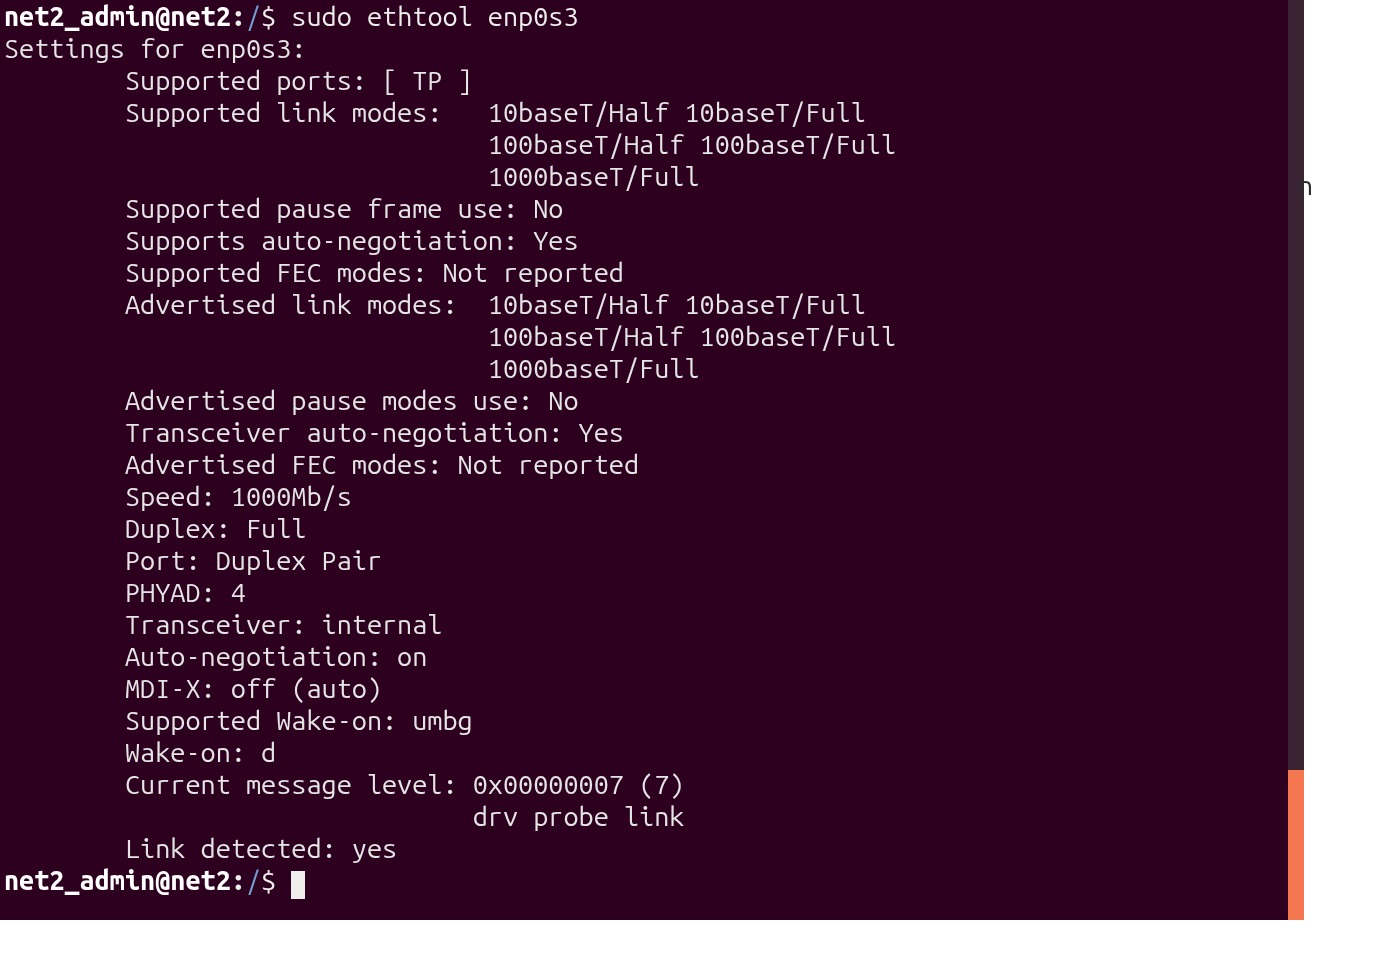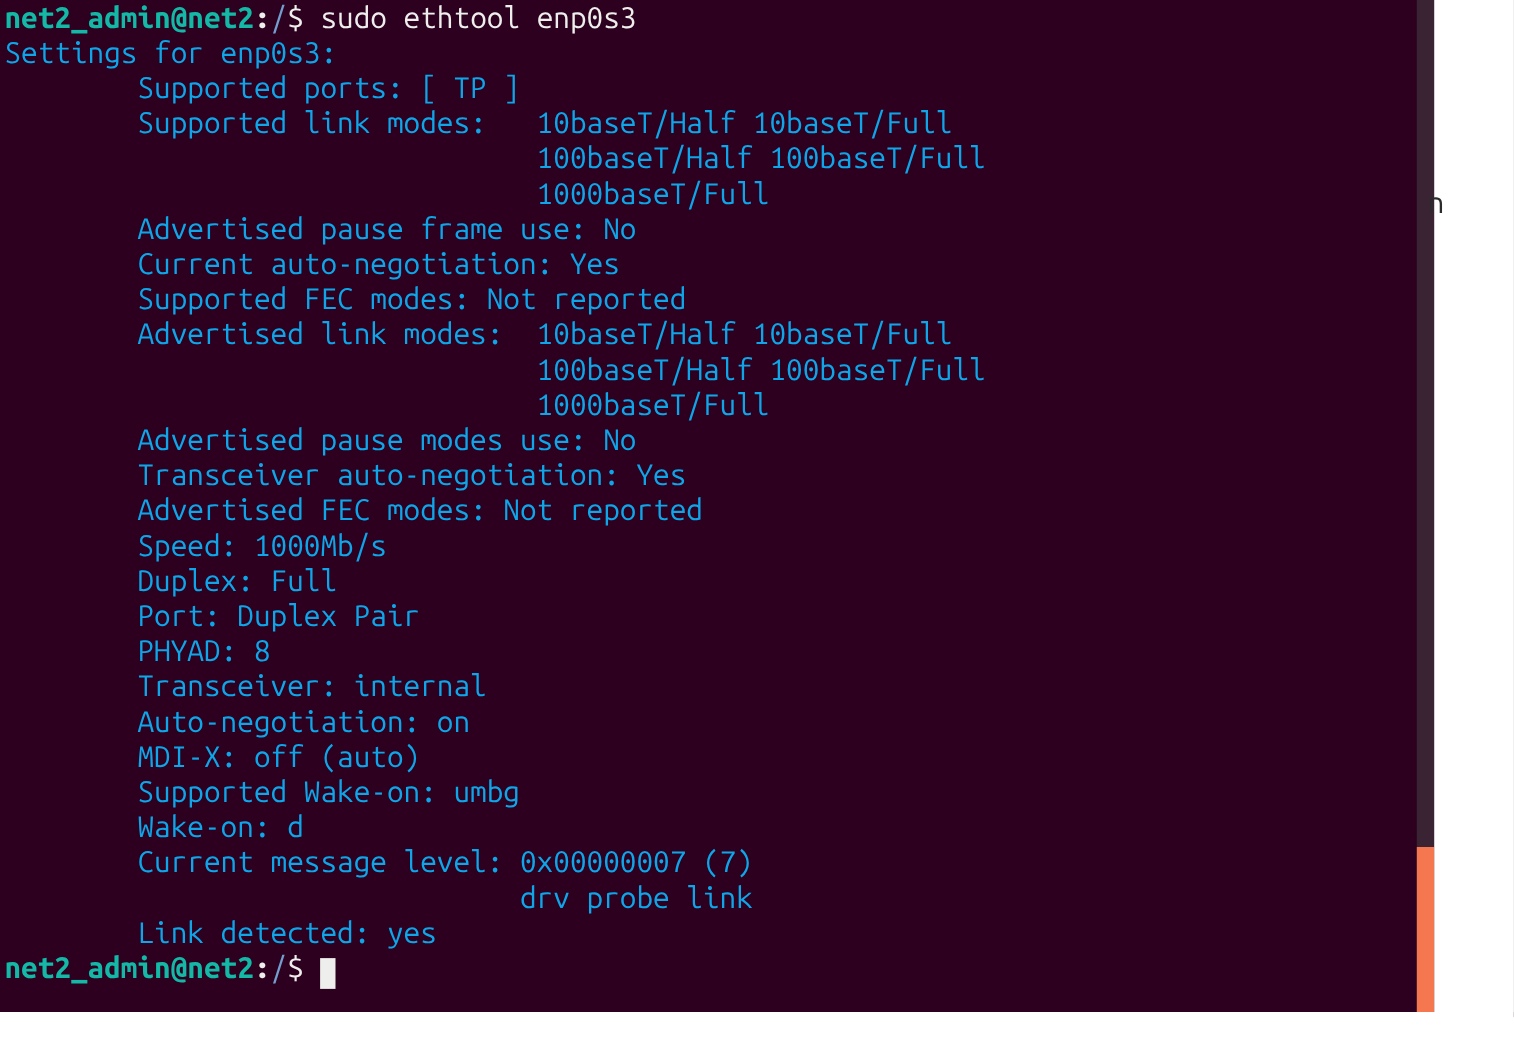--- a/index.html
+++ b/index.html
@@ -18,26 +18,26 @@
     color: #eeeeec;
     font-size: 27px;
     line-height: 32px;
     padding: 0;
     overflow: hidden;
   }
   .terminal-inner {
     padding: 0 4px 0 4px;
     white-space: pre;
   }
-  .user-host { color: #14b8a6; font-weight: bold; margin-top: 16px; }
+  .user-host { color: #ffffff; font-weight: bold; margin-top: 16px; }
   .path-colon { color: #eeeeec; font-weight: bold; }
   .path { color: #729fcf; }
   .prompt-dollar { color: #eeeeec; }
   .cmd { color: #eeeeec; }
-  .out { color: #0ea5e9; }
+  .out { color: #e5e5e5; }
   .cursor {
     display: inline-block;
     width: 14px;
     height: 28px;
     background: #eeeeec;
     vertical-align: text-bottom;
     margin-bottom: -4px;
   }
   .scrollbar-track {
     position: absolute;
@@ -75,33 +75,33 @@
 </head>
 <body>
 
 <div class="terminal-wrap">
   <div class="terminal-inner"><span class="user-host">net2_admin@net2</span><span class="path-colon">:</span><span class="path">/</span><span class="prompt-dollar">$ </span><span class="cmd">sudo ethtool enp0s3</span>
 <span class="out">Settings for enp0s3:</span>
 <span class="out">        Supported ports: [ TP ]</span>
 <span class="out">        Supported link modes:   10baseT/Half 10baseT/Full</span>
 <span class="out">                                100baseT/Half 100baseT/Full</span>
 <span class="out">                                1000baseT/Full</span>
-<span class="out">        Advertised pause frame use: No</span>
-<span class="out">        Current auto-negotiation: Yes</span>
+<span class="out">        Supported pause frame use: No</span>
+<span class="out">        Supports auto-negotiation: Yes</span>
 <span class="out">        Supported FEC modes: Not reported</span>
 <span class="out">        Advertised link modes:  10baseT/Half 10baseT/Full</span>
 <span class="out">                                100baseT/Half 100baseT/Full</span>
 <span class="out">                                1000baseT/Full</span>
 <span class="out">        Advertised pause modes use: No</span>
 <span class="out">        Transceiver auto-negotiation: Yes</span>
 <span class="out">        Advertised FEC modes: Not reported</span>
 <span class="out">        Speed: 1000Mb/s</span>
 <span class="out">        Duplex: Full</span>
 <span class="out">        Port: Duplex Pair</span>
-<span class="out">        PHYAD: 8</span>
+<span class="out">        PHYAD: 4</span>
 <span class="out">        Transceiver: internal</span>
 <span class="out">        Auto-negotiation: on</span>
 <span class="out">        MDI-X: off (auto)</span>
 <span class="out">        Supported Wake-on: umbg</span>
 <span class="out">        Wake-on: d</span>
 <span class="out">        Current message level: 0x00000007 (7)</span>
 <span class="out">                               drv probe link</span>
 <span class="out">        Link detected: yes</span>
 <span class="user-host">net2_admin@net2</span><span class="path-colon">:</span><span class="path">/</span><span class="prompt-dollar">$ </span><span class="cursor"></span></div>
 

